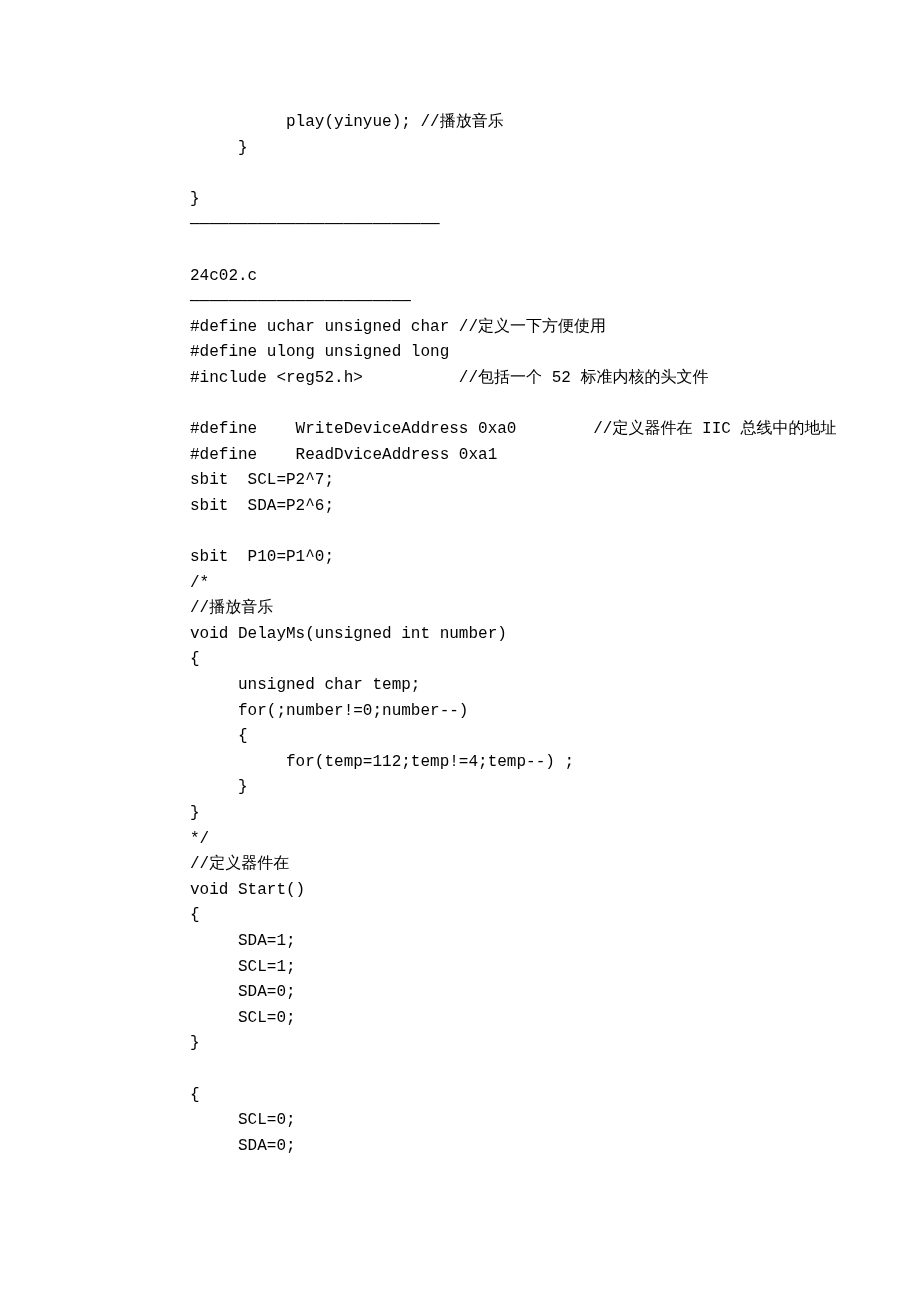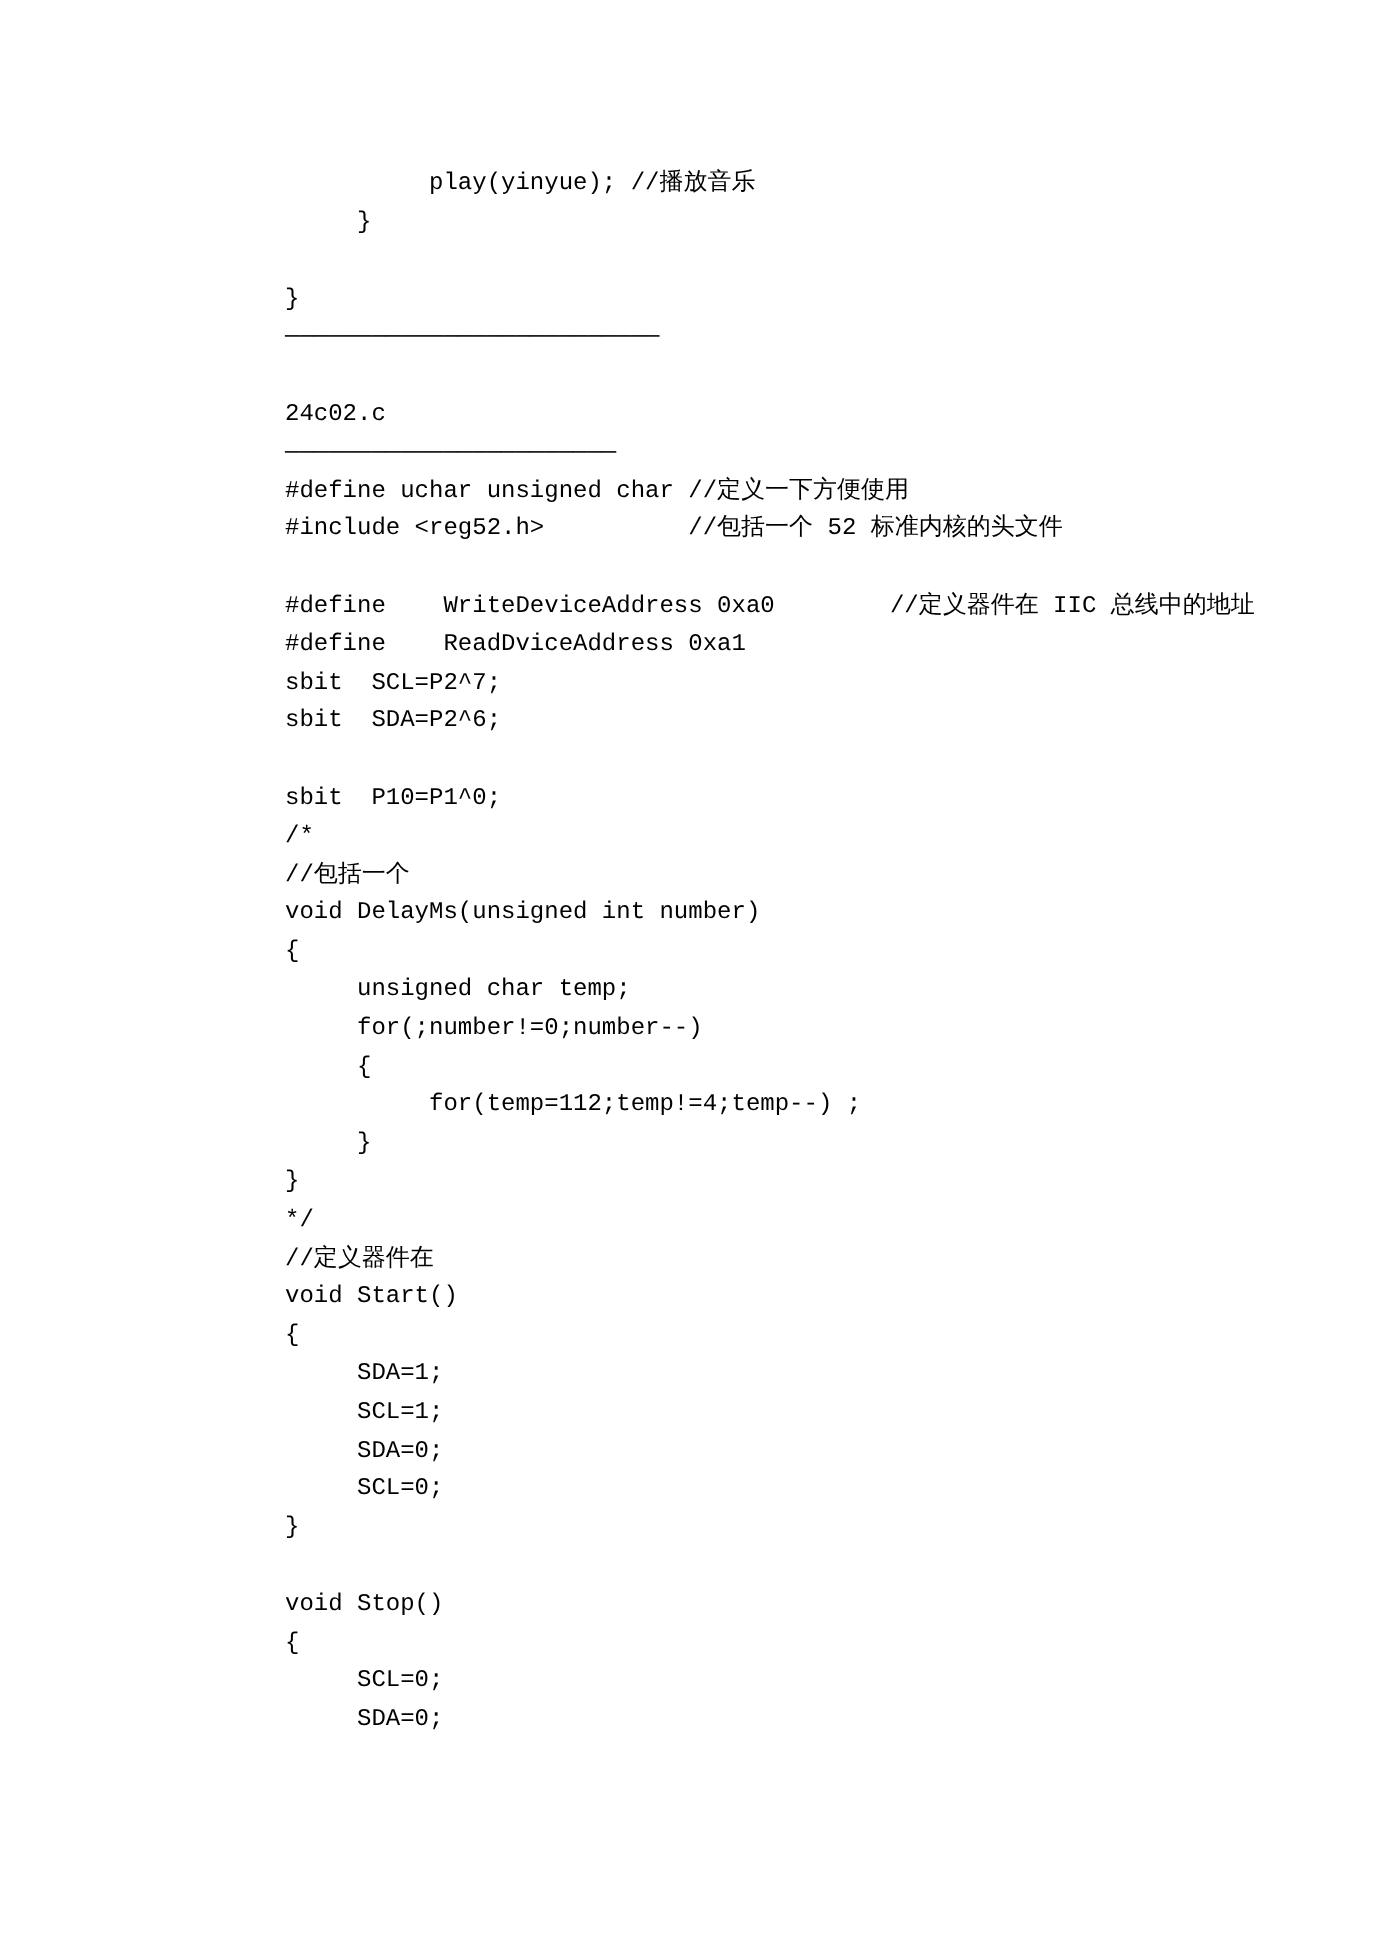--- a/index.html
+++ b/index.html
@@ -29,46 +29,46 @@
   <div id="code-container">
       <div class="code-line">          play(yinyue); //播放音乐</div>
       <div class="code-line">     }</div>
       <div class="code-line">&nbsp;</div>
       <div class="code-line">}</div>
       <div class="code-line">――――――――――――――――――――――――――</div>
       <div class="code-line">&nbsp;</div>
       <div class="code-line">24c02.c</div>
       <div class="code-line">―――――――――――――――――――――――</div>
       <div class="code-line">#define uchar unsigned char //定义一下方便使用</div>
+      <div class="code-line">#define ulong unsigned long</div>
       <div class="code-line">#include &lt;reg52.h&gt;          //包括一个 52 标准内核的头文件</div>
       <div class="code-line">&nbsp;</div>
       <div class="code-line">#define    WriteDeviceAddress 0xa0        //定义器件在 IIC 总线中的地址</div>
       <div class="code-line">#define    ReadDviceAddress 0xa1</div>
       <div class="code-line">sbit  SCL=P2^7;</div>
       <div class="code-line">sbit  SDA=P2^6;</div>
       <div class="code-line">&nbsp;</div>
       <div class="code-line">sbit  P10=P1^0;</div>
       <div class="code-line">/*</div>
-      <div class="code-line">//包括一个</div>
+      <div class="code-line">//播放音乐</div>
       <div class="code-line">void DelayMs(unsigned int number)</div>
       <div class="code-line">{</div>
       <div class="code-line">     unsigned char temp;</div>
       <div class="code-line">     for(;number!=0;number--)</div>
       <div class="code-line">     {</div>
       <div class="code-line">          for(temp=112;temp!=4;temp--) ;</div>
       <div class="code-line">     }</div>
       <div class="code-line">}</div>
       <div class="code-line">*/</div>
       <div class="code-line">//定义器件在</div>
       <div class="code-line">void Start()</div>
       <div class="code-line">{</div>
       <div class="code-line">     SDA=1;</div>
       <div class="code-line">     SCL=1;</div>
       <div class="code-line">     SDA=0;</div>
       <div class="code-line">     SCL=0;</div>
       <div class="code-line">}</div>
       <div class="code-line">&nbsp;</div>
-      <div class="code-line">void Stop()</div>
       <div class="code-line">{</div>
       <div class="code-line">     SCL=0;</div>
       <div class="code-line">     SDA=0;</div>
     </div>
 </div>
 
 </body></html>

